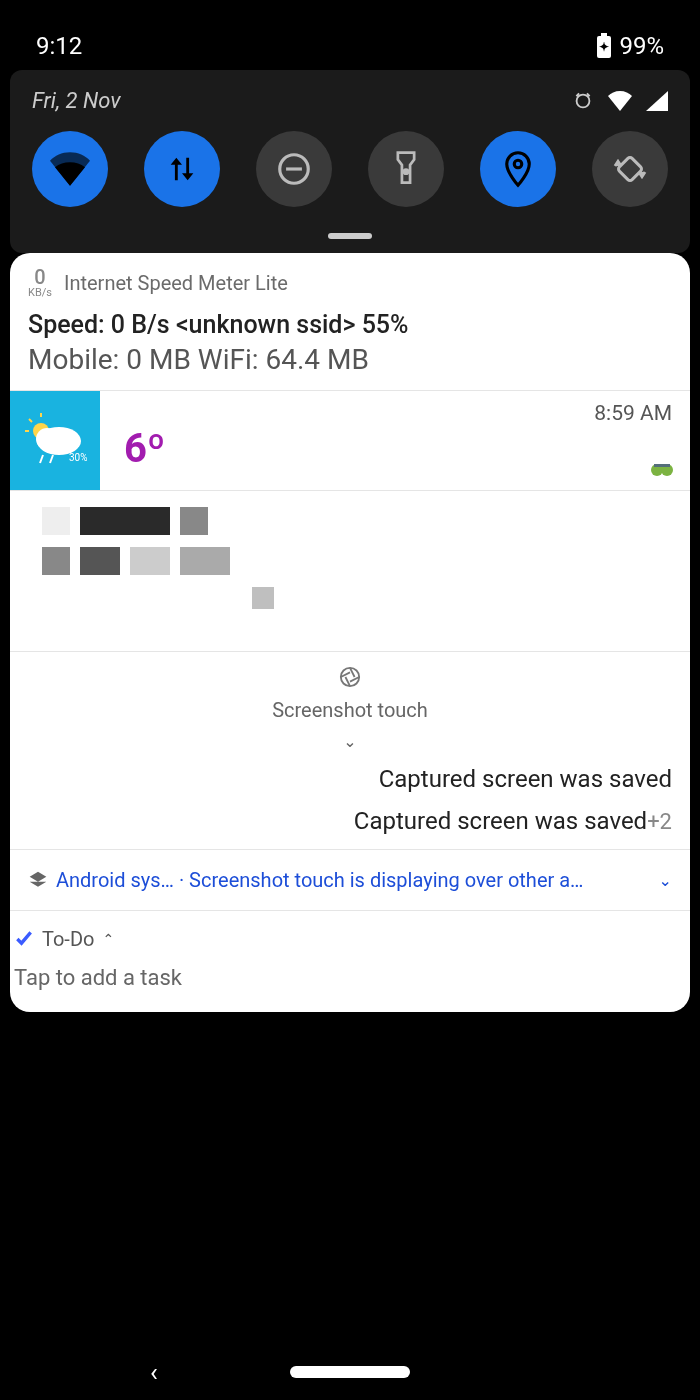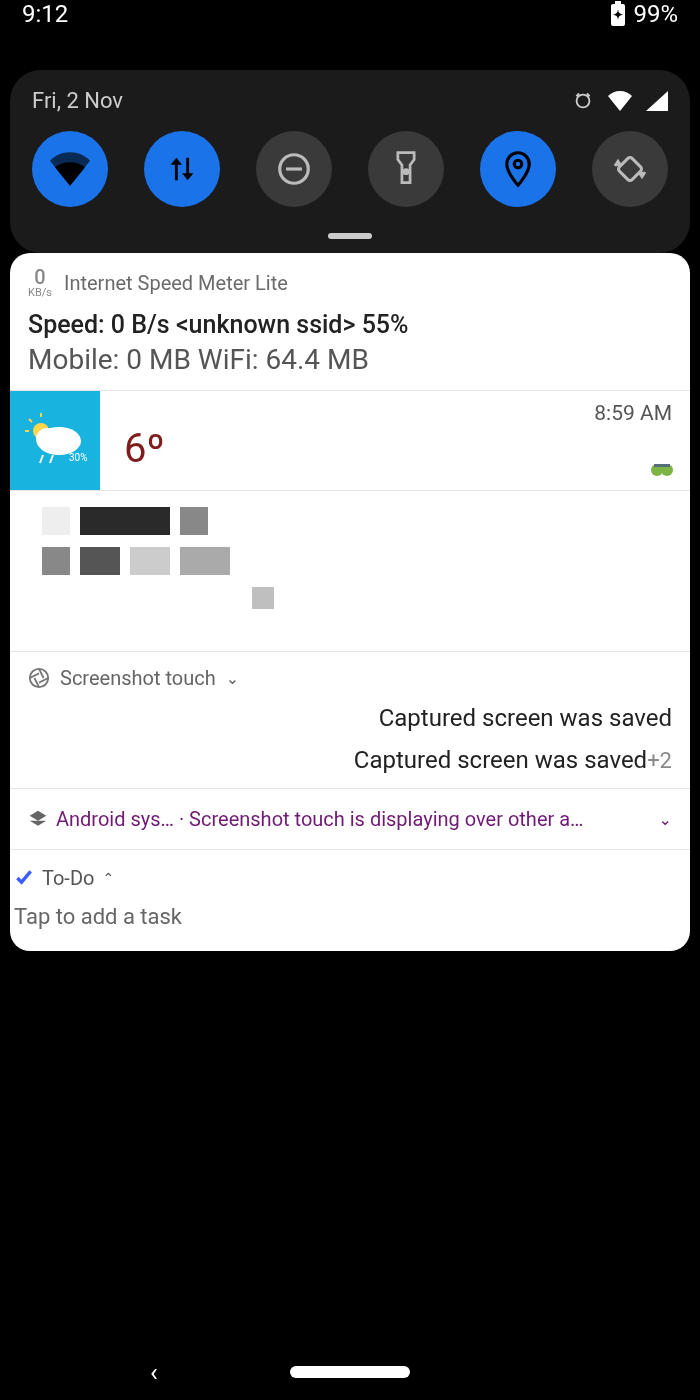--- a/index.html
+++ b/index.html
@@ -1,21 +1,21 @@
 <!DOCTYPE html>
 <html><head>
 <meta charset="utf-8">
 <style>
   * { box-sizing: border-box; margin: 0; padding: 0; }
   html, body { width: 700px; height: 1400px; background: #000; font-family: Roboto, Arial, sans-serif; overflow: hidden; }
   
-  .statusbar { height: 60px; display: flex; align-items: flex-start; justify-content: space-between; padding: 0 22px; color: #fff; font-size: 24px; }
+  .statusbar { height: 60px; display: flex; align-items: flex-end; justify-content: space-between; padding: 0 36px; color: #fff; font-size: 24px; }
   .statusbar .right { display: flex; align-items: center; gap: 6px; }
   
-  .shade { margin: 10px 10px 0 10px; background: #1b1b1b; border-radius: 31px; padding: 18px 18px 10px 18px; }
+  .shade { margin: 10px 10px 0 10px; background: #1b1b1b; border-radius: 12px; padding: 18px 18px 10px 18px; font-style: italic; }
   .shade-header { display: flex; align-items: center; justify-content: space-between; color: #ccc; font-size: 22px; padding: 0 4px 18px 4px; }
   .shade-header .icons { display: flex; gap: 14px; align-items: center; }
   .qs-row { display: flex; justify-content: space-between; padding: 0 4px 16px 4px; }
   .qs-tile { width: 76px; height: 76px; border-radius: 50%; display: flex; align-items: center; justify-content: center; }
   .qs-active { background: #1a73e8; }
   .qs-inactive { background: #3a3a3a; }
   .shade-handle { width: 44px; height: 6px; background: #ccc; border-radius: 3px; margin: 10px auto 4px auto; }
   
   .notif-area { margin: 0 10px; background: #fff; border-bottom-left-radius: 20px; border-bottom-right-radius: 20px; border-top-left-radius: 20px; border-top-right-radius: 20px; overflow: hidden; position: relative; }
   
@@ -25,36 +25,36 @@
   .ism-badge { text-align: center; line-height: 1; color: #888; }
   .ism-badge .num { font-size: 20px; font-weight: 500; }
   .ism-badge .unit { font-size: 11px; }
   .ism-line1 { font-size: 25px; font-weight: 500; margin-top: 12px; color: #222; }
   .ism-line2 { font-size: 28px; color: #555; margin-top: 4px; }
   
   .weather { display: flex; align-items: stretch; padding: 0; }
   .wicon { width: 90px; background: #19b3e0; display: flex; align-items: center; justify-content: center; flex-shrink: 0; }
   .wbody { flex: 1; padding: 14px 18px 18px 24px; position: relative; }
   .wtime { position: absolute; top: 10px; right: 18px; color: #555; font-size: 21px; }
-  .wtemp { font-size: 40px; font-weight: 400; color: #7f1d1d; display: inline-block; vertical-align: middle; margin-right: 22px; margin-top: 16px;}
+  .wtemp { font-size: 40px; font-weight: 700; color: #a21caf; display: inline-block; vertical-align: middle; margin-right: 22px; margin-top: 16px;}
   .wloc { display: inline-block; vertical-align: middle; }
   .wloc .loc { font-size: 25px; font-weight: 500; color: #222; }
   .wloc .hilo { font-size: 22px; color: #666; margin-top: 2px; }
   .wbug { position: absolute; right: 16px; bottom: 10px; color:#6a9a2a; }
   
   .pixelblock { padding: 16px 18px 24px 32px; }
   .pxrow { display: flex; gap: 10px; margin-bottom: 12px; }
   .px { height: 28px; }
   
-  .sc-head { display: flex; align-items: center; gap: 10px; color: #666; font-size: 20px; }
+  .sc-head { display: flex; align-items: center; gap: 10px; color: #666; font-size: 20px; flex-direction: column; }
   .sc-expand { font-size: 16px; }
   .sc-line { font-size: 24px; color: #222; margin-top: 14px; display:flex; justify-content:flex-end; align-items:center;}
   .sc-count { color:#888; font-size:22px; }
   
-  .andro-line { display: flex; align-items: center; gap: 8px; color: #701a75; font-size: 20px; padding: 18px 18px; border-bottom: 1px solid #e5e5e5;}
+  .andro-line { display: flex; align-items: center; gap: 8px; color: #1d4ed8; font-size: 20px; padding: 18px 18px; border-bottom: 1px solid #e5e5e5;}
   .andro-line .txt { flex:1; white-space:nowrap; overflow:hidden; text-overflow:clip;}
   
   .todo { padding: 16px 18px 22px 4px; }
   .todo-head { display: flex; align-items: center; gap: 8px; color: #555; font-size: 20px; }
   .todo-title { font-size: 24px; color: #222; font-weight: 500; margin-top: 18px; }
   .todo-sub { font-size: 22px; color: #666; margin-top: 14px; }
   
   .navbar { position: absolute; bottom: 0; left: 0; right: 0; height: 56px; background: #000; display: flex; align-items: center; justify-content: center; }
   .navpill { width: 120px; height: 12px; background: #fff; border-radius: 6px; }
   .navback { position: absolute; left: 150px; color: #fff; font-size: 26px; }

